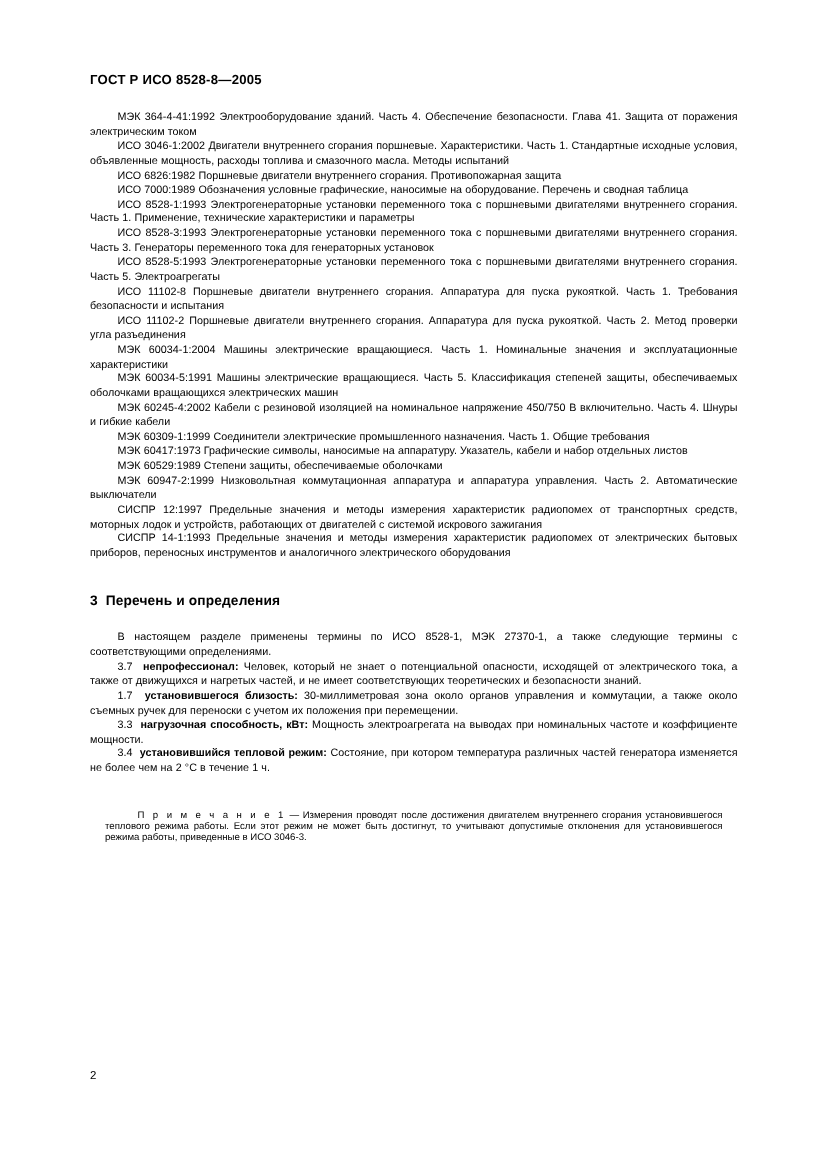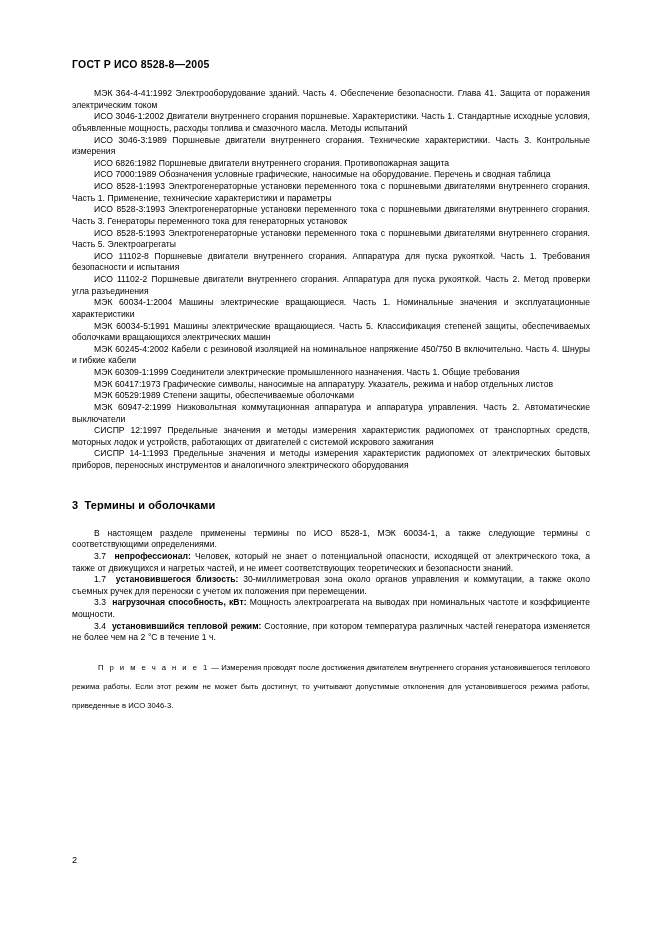--- a/index.html
+++ b/index.html
@@ -49,23 +49,23 @@
     font-size: 11px;
     font-weight: bold;
     letter-spacing: 0.1px;
   }
   .section-wrap {
     padding-top: 27px;
     padding-bottom: 17px;
   }
   .term { font-weight: bold; margin-top: 24px; }
   .note {
-    margin: 0;
+    margin: 12px;
     font-size: 7.7px;
-    line-height: 19px;
+    line-height: 9px;
     text-align: justify;
     text-indent: 26px;
   }
   .note-lead {
     letter-spacing: 1.9px;
   }
   .note-gap { padding-top: 14px; }
   .pagenum {
     position: absolute;
     left: 72px;
@@ -77,43 +77,42 @@
 <body>
 
 <div class="page">
 
   <div class="header">ГОСТ Р ИСО 8528-8—2005</div>
 
   <div class="content">
 
     <p class="body">МЭК  364-4-41:1992 Электрооборудование зданий. Часть 4. Обеспечение безопасности. Глава 41. Защита от поражения электрическим током</p>
     <p class="body">ИСО  3046-1:2002  Двигатели внутреннего сгорания поршневые. Характеристики. Часть 1. Стандартные исходные условия, объявленные мощность, расходы топлива и смазочного масла. Методы испытаний</p>
-    <p class="body">ИСО  3046-3:1989  Поршневые двигатели внутреннего сгорания. Технические характеристики. Часть 3. Контрольные измерения</p>
     <p class="body">ИСО  6826:1982  Поршневые двигатели внутреннего сгорания. Противопожарная защита</p>
     <p class="body">ИСО  7000:1989  Обозначения условные графические, наносимые на оборудование. Перечень и сводная таблица</p>
     <p class="body">ИСО  8528-1:1993  Электрогенераторные установки переменного тока с поршневыми двигателями внутреннего сгорания. Часть 1. Применение, технические характеристики и параметры</p>
     <p class="body">ИСО  8528-3:1993  Электрогенераторные установки переменного тока с поршневыми двигателями внутреннего сгорания. Часть 3. Генераторы переменного тока для генераторных установок</p>
     <p class="body">ИСО  8528-5:1993  Электрогенераторные установки переменного тока с поршневыми двигателями внутреннего сгорания. Часть 5. Электроагрегаты</p>
     <p class="body">ИСО  11102-8  Поршневые двигатели внутреннего сгорания. Аппаратура для пуска рукояткой. Часть 1. Требования безопасности и испытания</p>
     <p class="body">ИСО  11102-2  Поршневые двигатели внутреннего сгорания. Аппаратура для пуска рукояткой. Часть 2. Метод проверки угла разъединения</p>
     <p class="body">МЭК  60034-1:2004  Машины электрические вращающиеся. Часть 1. Номинальные значения и эксплуатационные характеристики</p>
     <p class="body">МЭК  60034-5:1991  Машины электрические вращающиеся. Часть 5. Классификация степеней защиты, обеспечиваемых оболочками вращающихся электрических машин</p>
     <p class="body">МЭК  60245-4:2002  Кабели с резиновой изоляцией на номинальное напряжение 450/750 В включительно. Часть 4. Шнуры и гибкие кабели</p>
     <p class="body">МЭК  60309-1:1999  Соединители электрические промышленного назначения. Часть 1. Общие требования</p>
-    <p class="body">МЭК  60417:1973  Графические символы, наносимые на аппаратуру. Указатель, режима и набор отдельных листов</p>
+    <p class="body">МЭК  60417:1973  Графические символы, наносимые на аппаратуру. Указатель, кабели и набор отдельных листов</p>
     <p class="body">МЭК  60529:1989  Степени защиты, обеспечиваемые оболочками</p>
     <p class="body">МЭК 60947-2:1999 Низковольтная  коммутационная  аппаратура  и  аппаратура  управления. Часть 2. Автоматические выключатели</p>
     <p class="body">СИСПР  12:1997  Предельные значения и методы измерения характеристик радиопомех от транспортных средств, моторных лодок и устройств, работающих от двигателей с системой искрового зажигания</p>
     <p class="body">СИСПР  14-1:1993  Предельные значения и методы измерения характеристик радиопомех от электрических бытовых приборов, переносных инструментов и аналогичного электрического оборудования</p>
 
     <div class="section-wrap">
-      <h2 class="section"><span>3</span>&nbsp;&nbsp;<span>Термины и оболочками</span></h2>
+      <h2 class="section"><span>3</span>&nbsp;&nbsp;<span>Перечень и определения</span></h2>
     </div>
 
-    <p class="body">В настоящем разделе применены термины по ИСО 8528-1, МЭК 60034-1, а также следующие термины с соответствующими определениями.</p>
+    <p class="body">В настоящем разделе применены термины по ИСО 8528-1, МЭК 27370-1, а также следующие термины с соответствующими определениями.</p>
 
     <p class="body"><span>3.7</span>&nbsp;&nbsp;<span class="term">непрофессионал:</span><span> Человек, который не знает о потенциальной опасности, исходящей от электрического тока, а также от движущихся и нагретых частей, и не имеет соответствующих теоретических и безопасности знаний.</span></p>
 
     <p class="body"><span>1.7</span>&nbsp;&nbsp;<span class="term">установившегося близость:</span><span> 30-миллиметровая зона около органов управления и коммутации, а также около съемных ручек для переноски с учетом их положения при перемещении.</span></p>
 
     <p class="body"><span>3.3</span>&nbsp;&nbsp;<span class="term">нагрузочная способность, кВт:</span><span> Мощность электроагрегата на выводах при номинальных частоте и коэффициенте мощности.</span></p>
 
     <p class="body"><span>3.4</span>&nbsp;&nbsp;<span class="term">установившийся тепловой режим:</span><span> Состояние, при котором температура различных частей генератора изменяется не более чем на 2 °С в течение 1 ч.</span></p>
 
     <div class="note-gap"></div>

